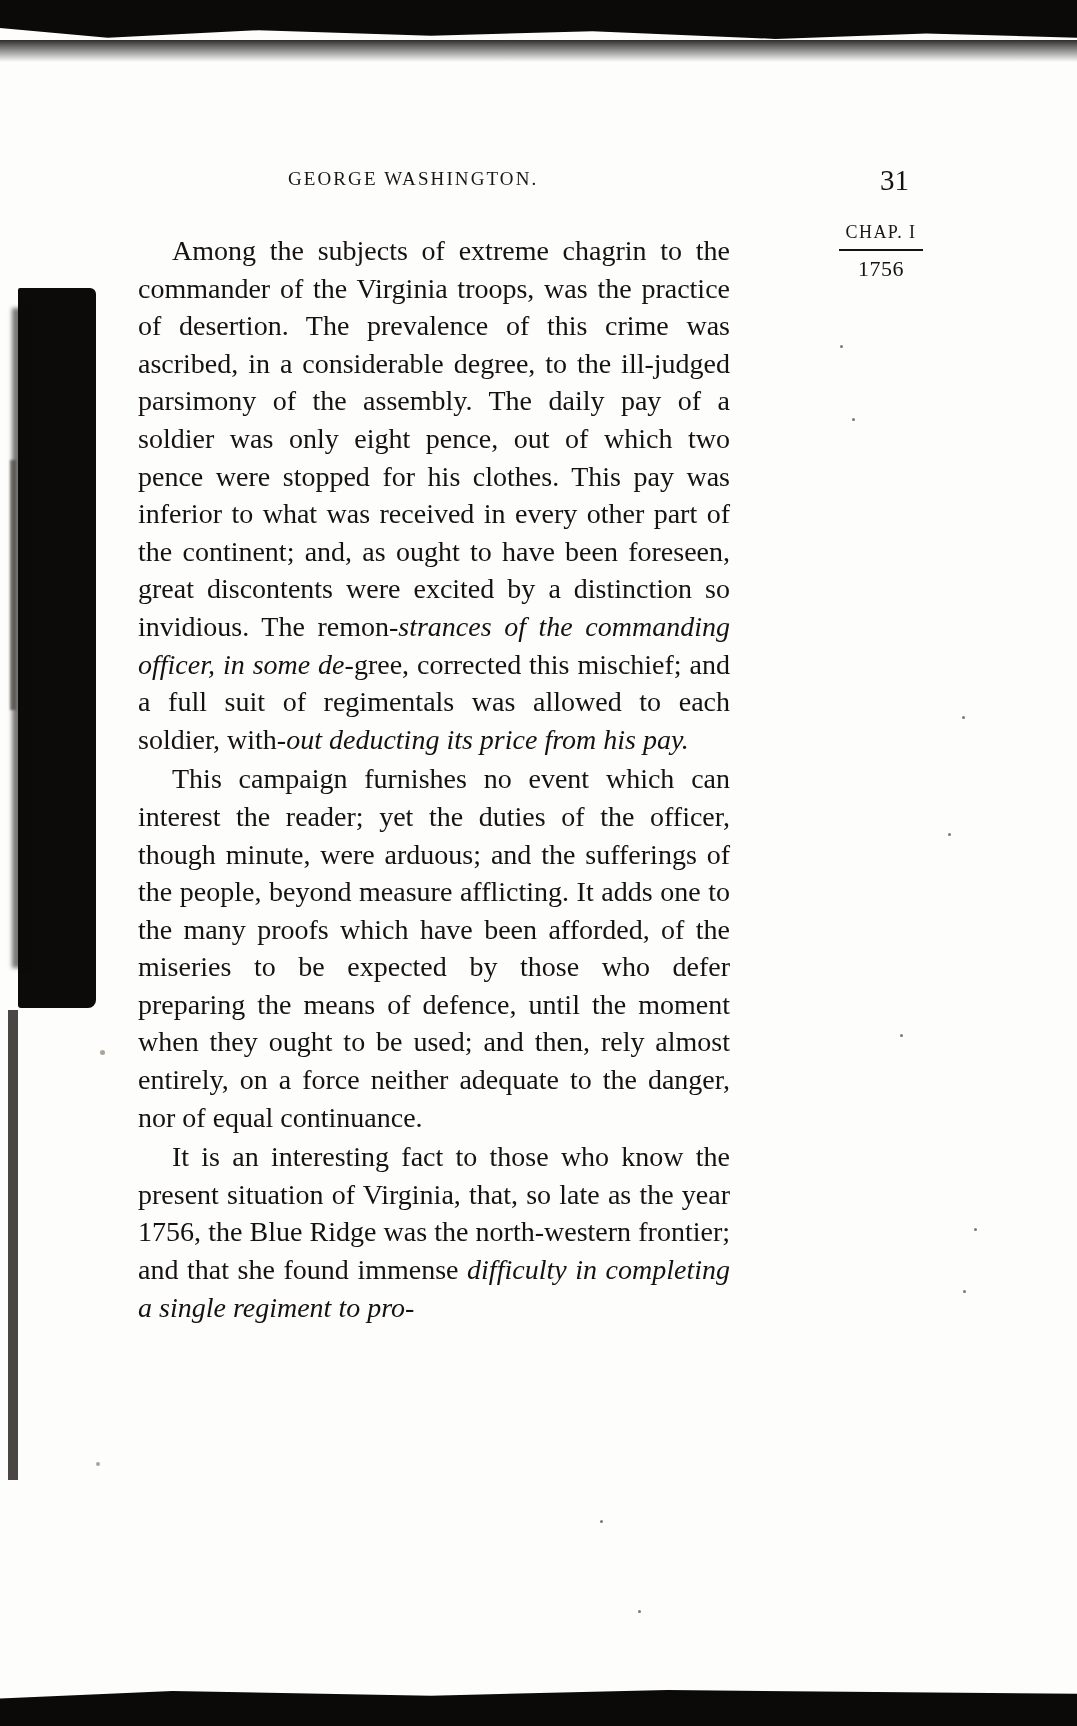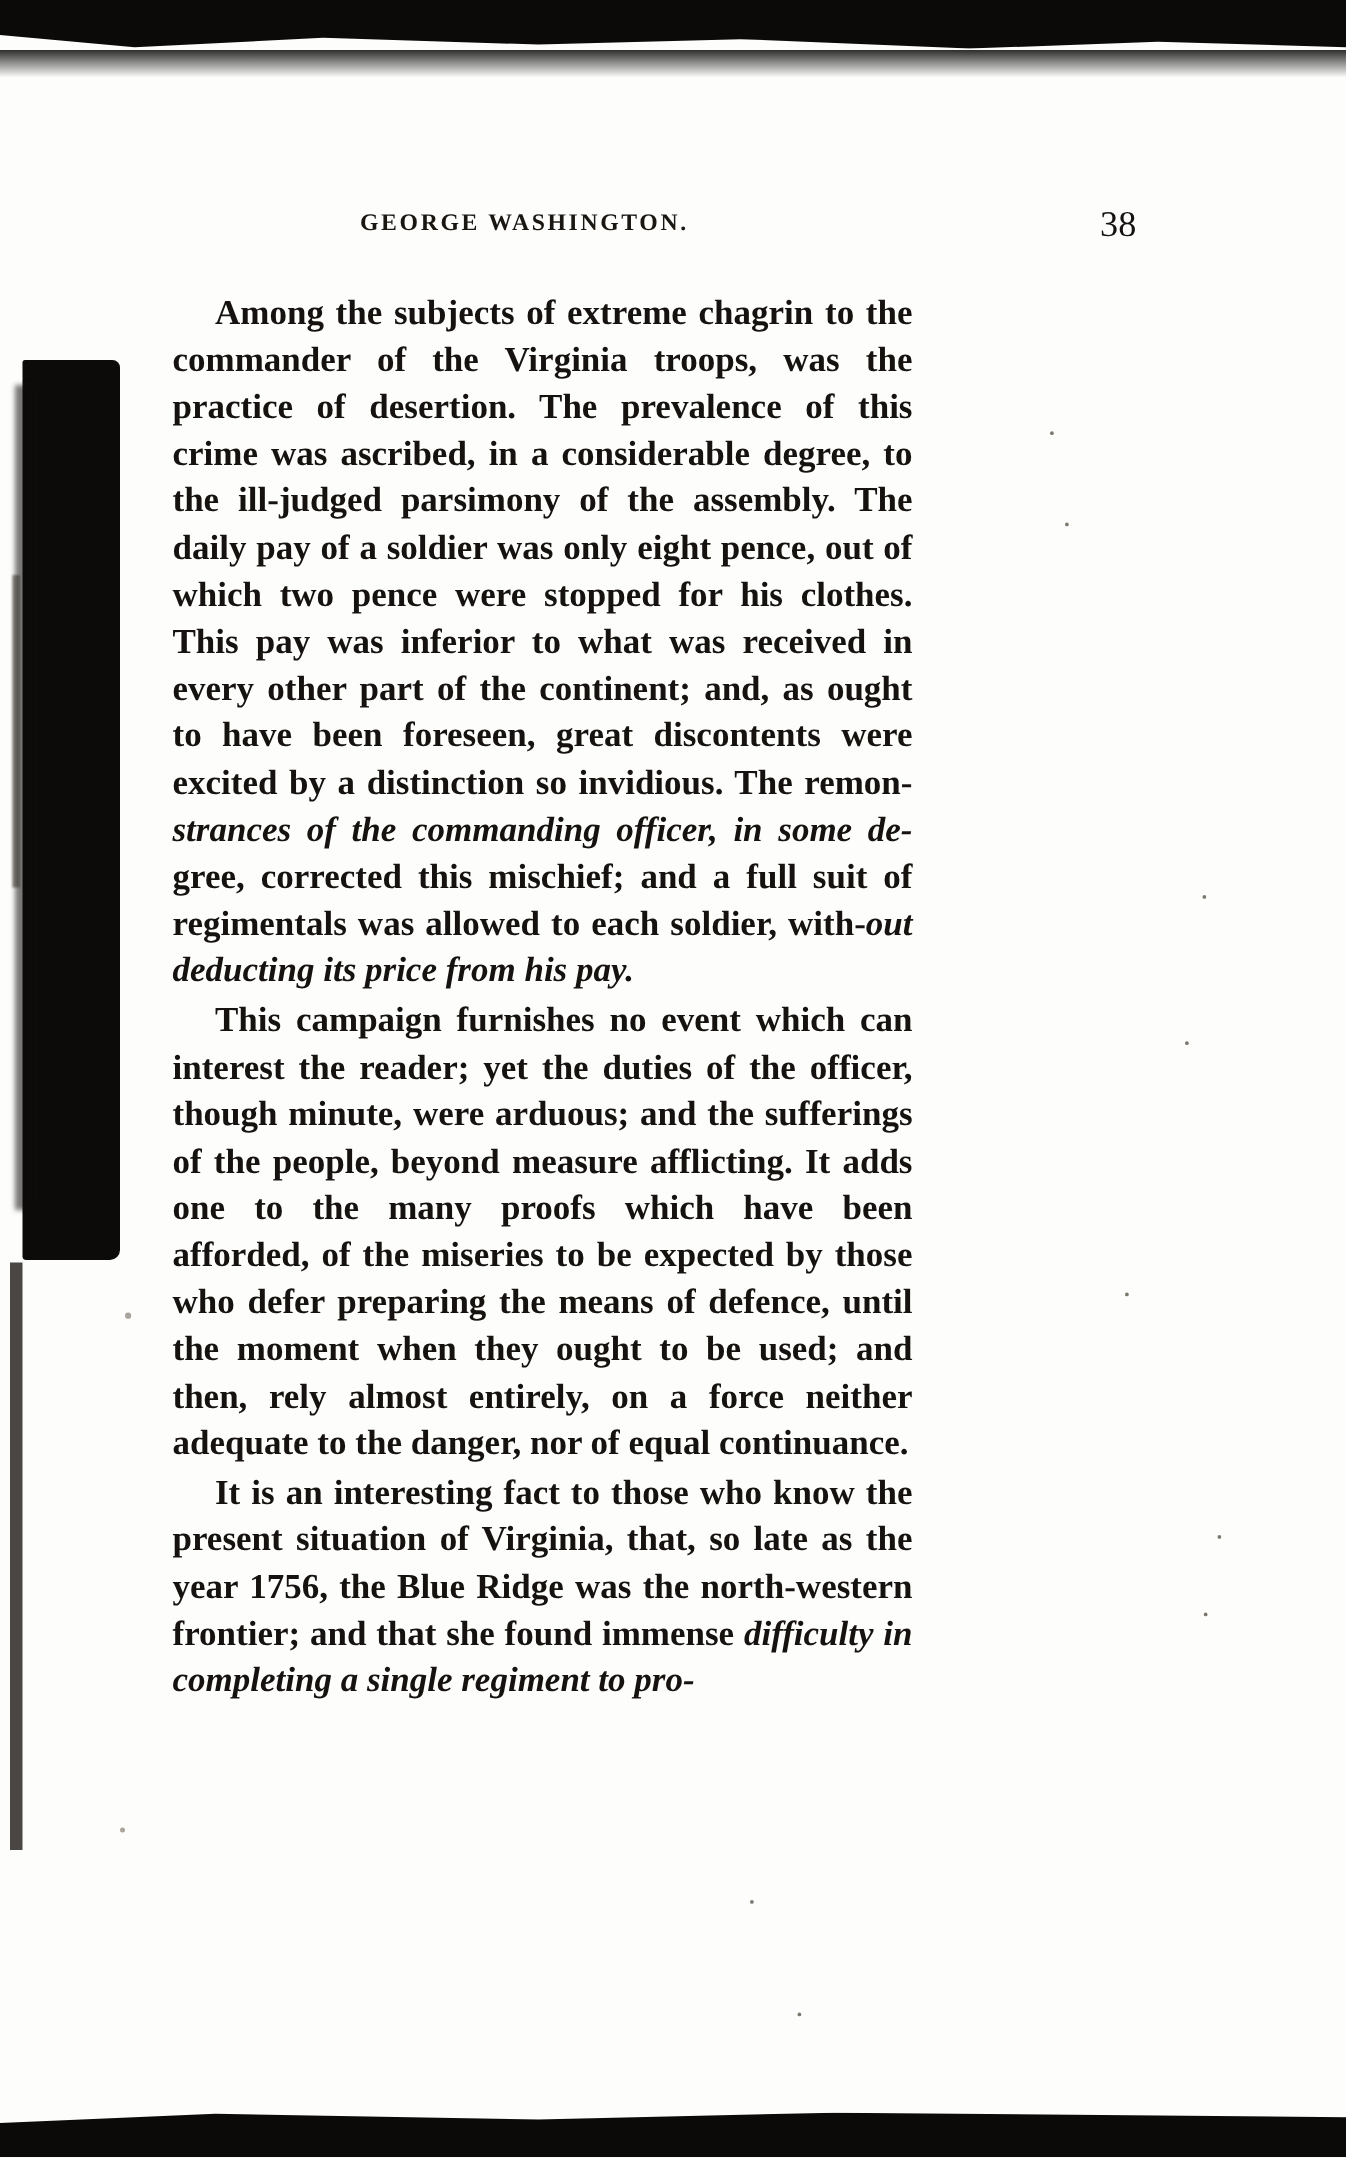--- a/index.html
+++ b/index.html
@@ -82,21 +82,20 @@
     border-radius: 50%;
     opacity: 0.75;
   }
 
   
   .textcol {
     position: absolute;
     left: 138px;
     top: 168px;
     width: 592px;
-    font-weight: bold;
   }
   .running-head {
     font-variant: small-caps;
     font-size: 19px;
     letter-spacing: 2.1px;
     color: #1a1713;
     margin: 0 0 42px 150px;
     white-space: nowrap;
   }
   .folio {
@@ -164,22 +163,27 @@
   <div class="dot" style="left:840px; top:345px;"></div>
   <div class="dot" style="left:852px; top:418px;"></div>
   <div class="dot" style="left:962px; top:716px;"></div>
   <div class="dot" style="left:948px; top:833px;"></div>
   <div class="dot" style="left:900px; top:1034px;"></div>
   <div class="dot" style="left:974px; top:1228px;"></div>
   <div class="dot" style="left:963px; top:1290px;"></div>
   <div class="dot" style="left:600px; top:1520px;"></div>
   <div class="dot" style="left:638px; top:1610px;"></div>
 
-  <div class="folio">38</div>
+  <div class="folio">31</div>
 
+  <div class="marginalia">
+    <div class="marg-chap">CHAP. I</div>
+    <div class="marg-rule"></div>
+    <div class="marg-year">1756</div>
+  </div>
 
   <div class="textcol">
 
     <div class="running-head">GEORGE WASHINGTON.</div>
 
     <p class="para"><span>Among the subjects of extreme chagrin to the commander of the Virginia troops, was the practice of desertion.  The prevalence of this crime was ascribed, in a considerable degree, to the ill-judged parsimony of the assembly.  The daily pay of a soldier was only eight pence, out of which two pence were stopped for his clothes. This pay was inferior to what was received in every other part of the continent; and, as ought to have been foreseen, great discontents were excited by a distinction so invidious.  The remon-</span><span class="ital">strances of the commanding officer, in some de-</span><span>gree, corrected this mischief; and a full suit of regimentals was allowed to each soldier, with-</span><span class="ital">out deducting its price from his pay.</span></p>
 
     <p class="para">This campaign furnishes no event which can interest the reader; yet the duties of the officer, though minute, were arduous; and the sufferings of the people, beyond measure afflicting. It adds one to the many proofs which have been afforded, of the miseries to be expected by those who defer preparing the means of defence, until the moment when they ought to be used; and then, rely almost entirely, on a force neither adequate to the danger, nor of equal continuance.</p>
 
     <p class="para"><span>It is an interesting fact to those who know the present situation of Virginia, that, so late as the year 1756, the Blue Ridge was the north-western frontier; and that she found immense </span><span class="ital">difficulty in completing a single regiment to pro-</span></p>

